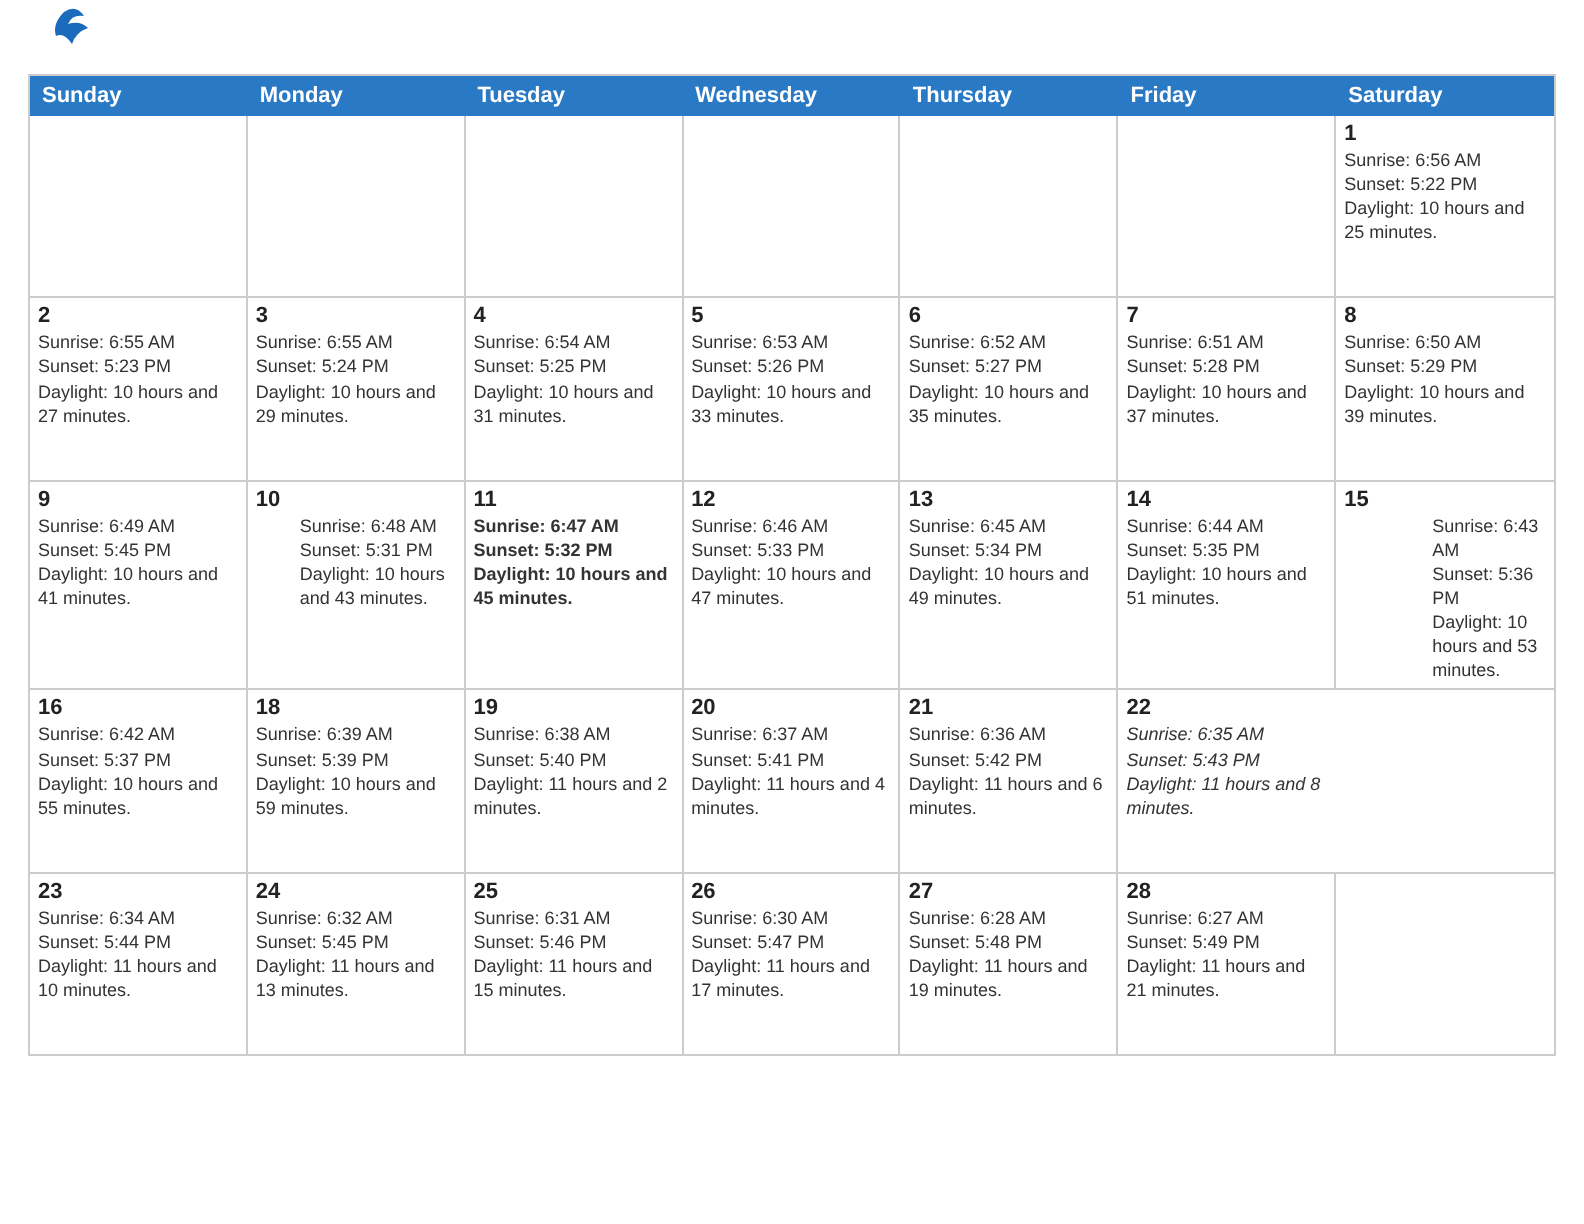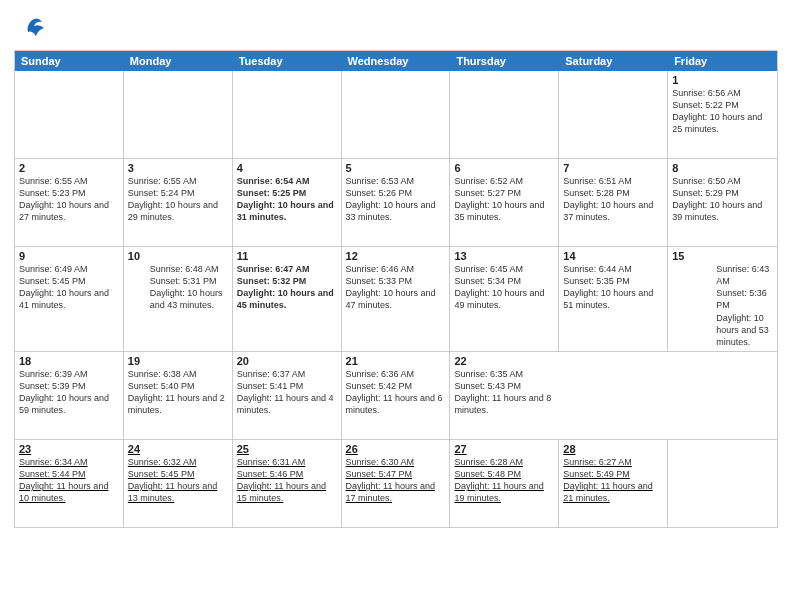--- a/index.html
+++ b/index.html
@@ -6,21 +6,21 @@
     body {
       font-family: Arial, sans-serif;
       background: #fff;
       width: 792px;
       height: 612px;
       overflow: hidden;
     }
     .page {
       width: 792px;
       height: 536px;
-      padding: 14px 14px 8px 14px;
+      padding: 0 14px 8px 14px;
       display: flex;
       flex-direction: column;
     }
     .header {
       display: flex;
       justify-content: space-between;
       align-items: flex-start;
       margin-bottom: 4px;
     }
     .logo {
@@ -66,21 +66,20 @@
       flex-direction: column;
     }
     .week-row {
       display: grid;
       grid-template-columns: repeat(7, 1fr);
       flex: 1;
       border-bottom: 1px solid #ccc;
     }
     .week-row:last-child {
       border-bottom: none;
-      text-decoration: underline;
     }
     .day-cell {
       border-right: 1px solid #ccc;
       padding: 3px 4px;
       font-size: 9.5px;
       color: #333;
       overflow: hidden;
       min-height: 0;
     }
     .day-cell:last-child {
@@ -126,22 +125,22 @@
     </div>
   </div>
 
   <div class="calendar">
     <div class="day-headers">
     <div class="day-header">Sunday</div>
         <div class="day-header">Monday</div>
         <div class="day-header">Tuesday</div>
         <div class="day-header">Wednesday</div>
         <div class="day-header">Thursday</div>
+        <div class="day-header">Friday</div>
         <div class="day-header">Saturday</div>
-        <div class="day-header">Friday</div>
       </div>
     <div class="weeks">
     <div class="week-row">
           <div class="day-cell empty"></div>
           <div class="day-cell empty"></div>
           <div class="day-cell empty"></div>
           <div class="day-cell empty"></div>
           <div class="day-cell empty"></div>
           <div class="day-cell empty"></div>
           <div class="day-cell">
@@ -159,21 +158,21 @@
 Daylight: 10 hours and 27 minutes.</div>
           </div>
           <div class="day-cell">
             <span class="day-number">3</span>
             <div class="day-info" style="white-space: pre-line;">Sunrise: 6:55 AM
 Sunset: 5:24 PM
 Daylight: 10 hours and 29 minutes.</div>
           </div>
           <div class="day-cell">
             <span class="day-number">4</span>
-            <div class="day-info" style="white-space: pre-line; font-weight: bold;">Sunrise: 6:54 AM
+            <div class="day-info" style="white-space: pre-line;">Sunrise: 6:54 AM
 Sunset: 5:25 PM
 Daylight: 10 hours and 31 minutes.</div>
           </div>
           <div class="day-cell">
             <span class="day-number">5</span>
             <div class="day-info" style="white-space: pre-line;">Sunrise: 6:53 AM
 Sunset: 5:26 PM
 Daylight: 10 hours and 33 minutes.</div>
           </div>
           <div class="day-cell">
@@ -234,20 +233,26 @@
           </div>
           <div class="day-cell">
             <span class="day-number">15</span>
             <div class="day-info" style="white-space: pre-line; margin-left: 44px;">Sunrise: 6:43 AM
 Sunset: 5:36 PM
 Daylight: 10 hours and 53 minutes.</div>
           </div>
         </div>
         <div class="week-row">
           <div class="day-cell">
+            <span class="day-number">16</span>
+            <div class="day-info" style="white-space: pre-line;">Sunrise: 6:42 AM
+Sunset: 5:37 PM
+Daylight: 10 hours and 55 minutes.</div>
+          </div>
+          <div class="day-cell">
             <span class="day-number">18</span>
             <div class="day-info" style="white-space: pre-line;">Sunrise: 6:39 AM
 Sunset: 5:39 PM
 Daylight: 10 hours and 59 minutes.</div>
           </div>
           <div class="day-cell">
             <span class="day-number">19</span>
             <div class="day-info" style="white-space: pre-line;">Sunrise: 6:38 AM
 Sunset: 5:40 PM
 Daylight: 11 hours and 2 minutes.</div>
@@ -259,21 +264,21 @@
 Daylight: 11 hours and 4 minutes.</div>
           </div>
           <div class="day-cell">
             <span class="day-number">21</span>
             <div class="day-info" style="white-space: pre-line;">Sunrise: 6:36 AM
 Sunset: 5:42 PM
 Daylight: 11 hours and 6 minutes.</div>
           </div>
           <div class="day-cell">
             <span class="day-number">22</span>
-            <div class="day-info" style="white-space: pre-line;">Sunrise: 6:35 AM
+            <div class="day-info" style="white-space: pre-line; font-style: italic;">Sunrise: 6:35 AM
 Sunset: 5:43 PM
 Daylight: 11 hours and 8 minutes.</div>
           </div>
         </div>
         <div class="week-row">
           <div class="day-cell">
             <span class="day-number">23</span>
             <div class="day-info" style="white-space: pre-line;">Sunrise: 6:34 AM
 Sunset: 5:44 PM
 Daylight: 11 hours and 10 minutes.</div>

